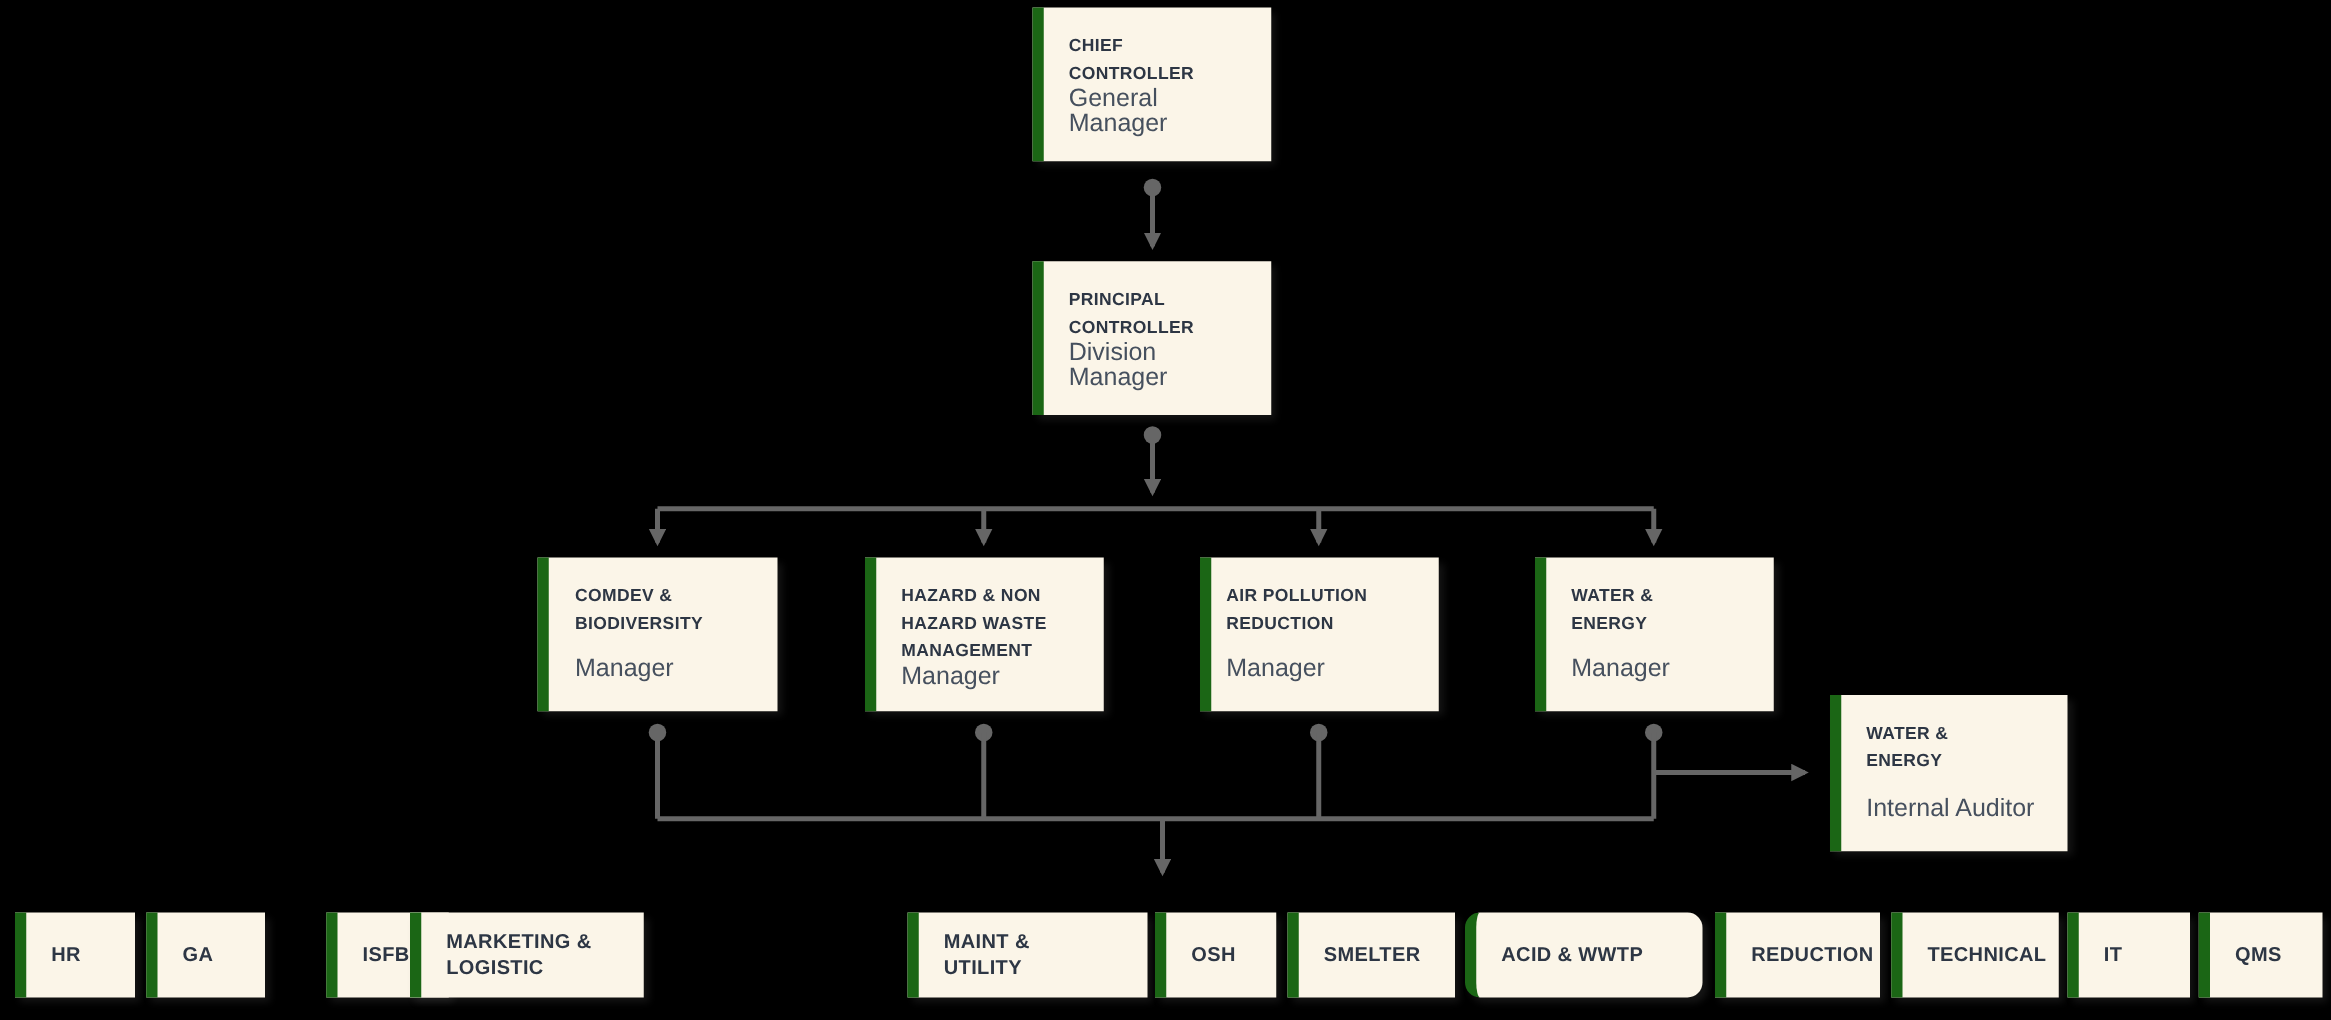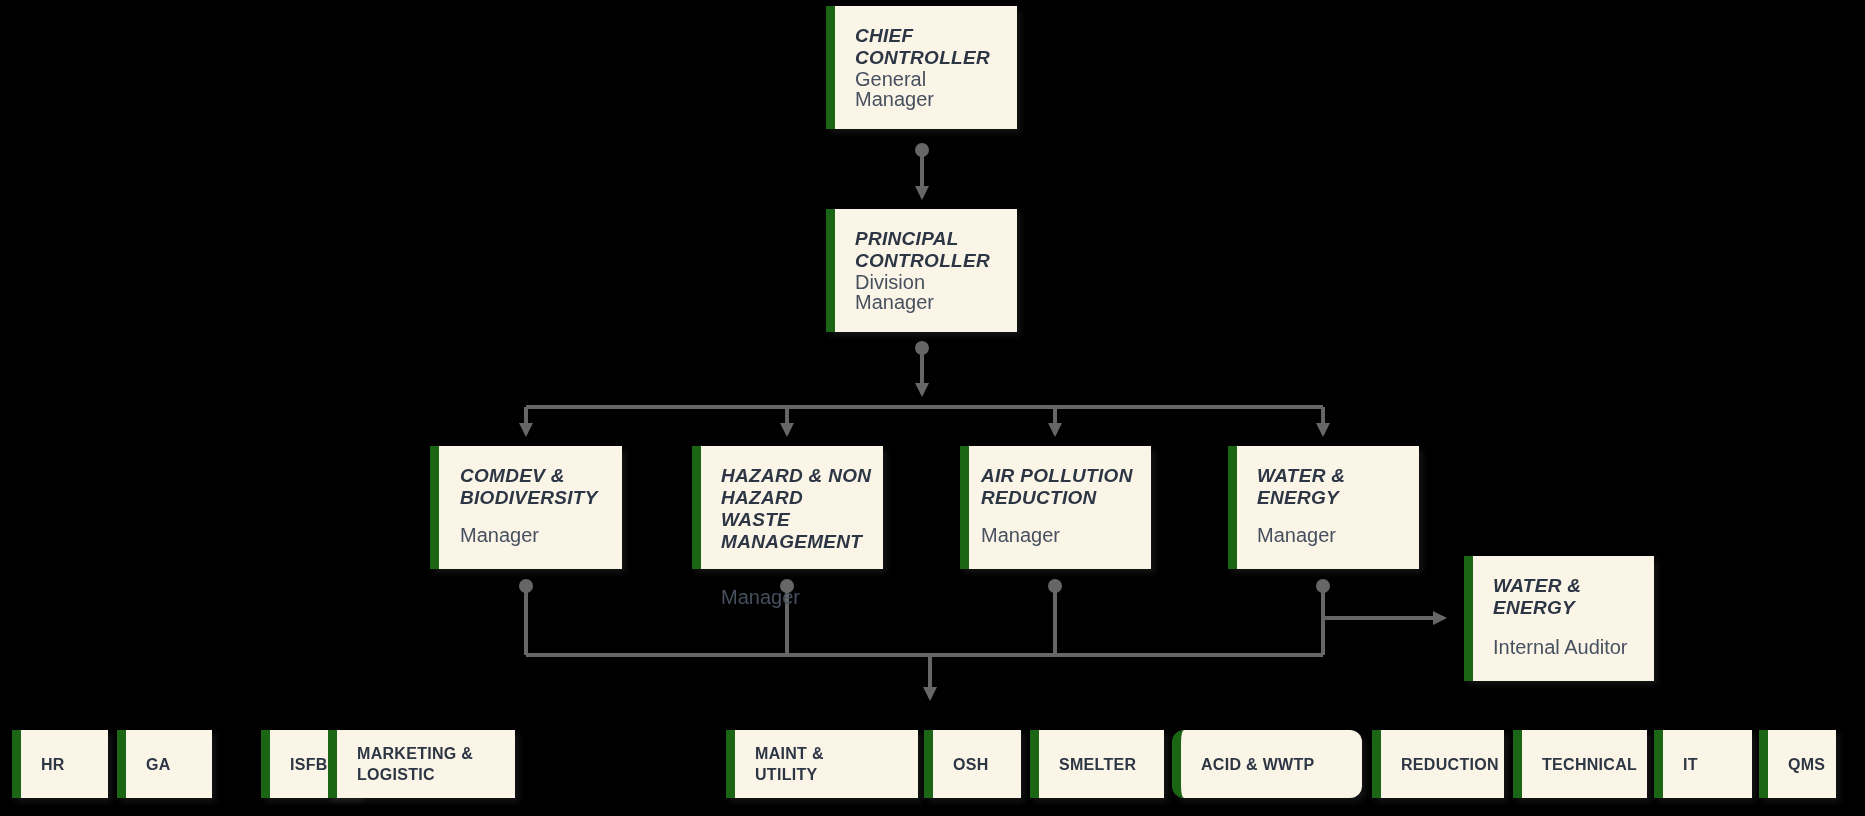--- a/index.html
+++ b/index.html
@@ -29,26 +29,25 @@
     border-left:9px solid var(--stripe);
     box-shadow:4px 4px 6px rgba(110,110,110,0.18);
     z-index:1;
     display:flex;
     flex-direction:column;
     justify-content:space-between;
     padding:19px 8px 24px 20px;
   }
   .box .title{
     font-weight:bold;
-    font-size:19px;
+    font-size:14px;
     line-height:22px;
     letter-spacing:0.3px;
     color:var(--title);
     white-space:pre-line;
-    font-style:italic;
   }
   .box .subtitle{
     font-size:20px;
     line-height:20px;
     color:var(--subtitle);
     white-space:pre-line;
   }
   .dept{
     position:absolute;
     top:730px;height:68px;
@@ -116,21 +115,21 @@
     <div class="title">PRINCIPAL
 CONTROLLER</div>
     <div class="subtitle">Division Manager</div>
   </div>
 
   <div class="box" style="left:430px;top:446px;width:192px;height:123px;padding-left:21px;">
     <div class="title">COMDEV &amp;
 BIODIVERSITY</div>
     <div class="subtitle">Manager</div>
   </div>
-  <div class="box" style="left:692px;top:446px;width:191px;height:123px;gap:34px;">
+  <div class="box" style="left:692px;top:446px;width:191px;height:123px;">
     <div class="title">HAZARD &amp; NON
 HAZARD WASTE
 MANAGEMENT</div>
     <div class="subtitle">Manager</div>
   </div>
   <div class="box" style="left:960px;top:446px;width:191px;height:123px;padding-left:12px;">
     <div class="title">AIR POLLUTION
 REDUCTION</div>
     <div class="subtitle">Manager</div>
   </div>
@@ -174,17 +173,17 @@
   </div>
   <div class="dept" style="left:1372px;width:132px;">
     <div class="dept-label">REDUCTION</div>
   </div>
   <div class="dept" style="left:1513px;width:134px;">
     <div class="dept-label">TECHNICAL</div>
   </div>
   <div class="dept" style="left:1654px;width:98px;">
     <div class="dept-label">IT</div>
   </div>
-  <div class="dept" style="left:1759px;width:77px;align-items:center;">
+  <div class="dept" style="left:1759px;width:99px;align-items:center;">
     <div class="dept-label">QMS</div>
   </div>
 
 </div>
 
 </body></html>

